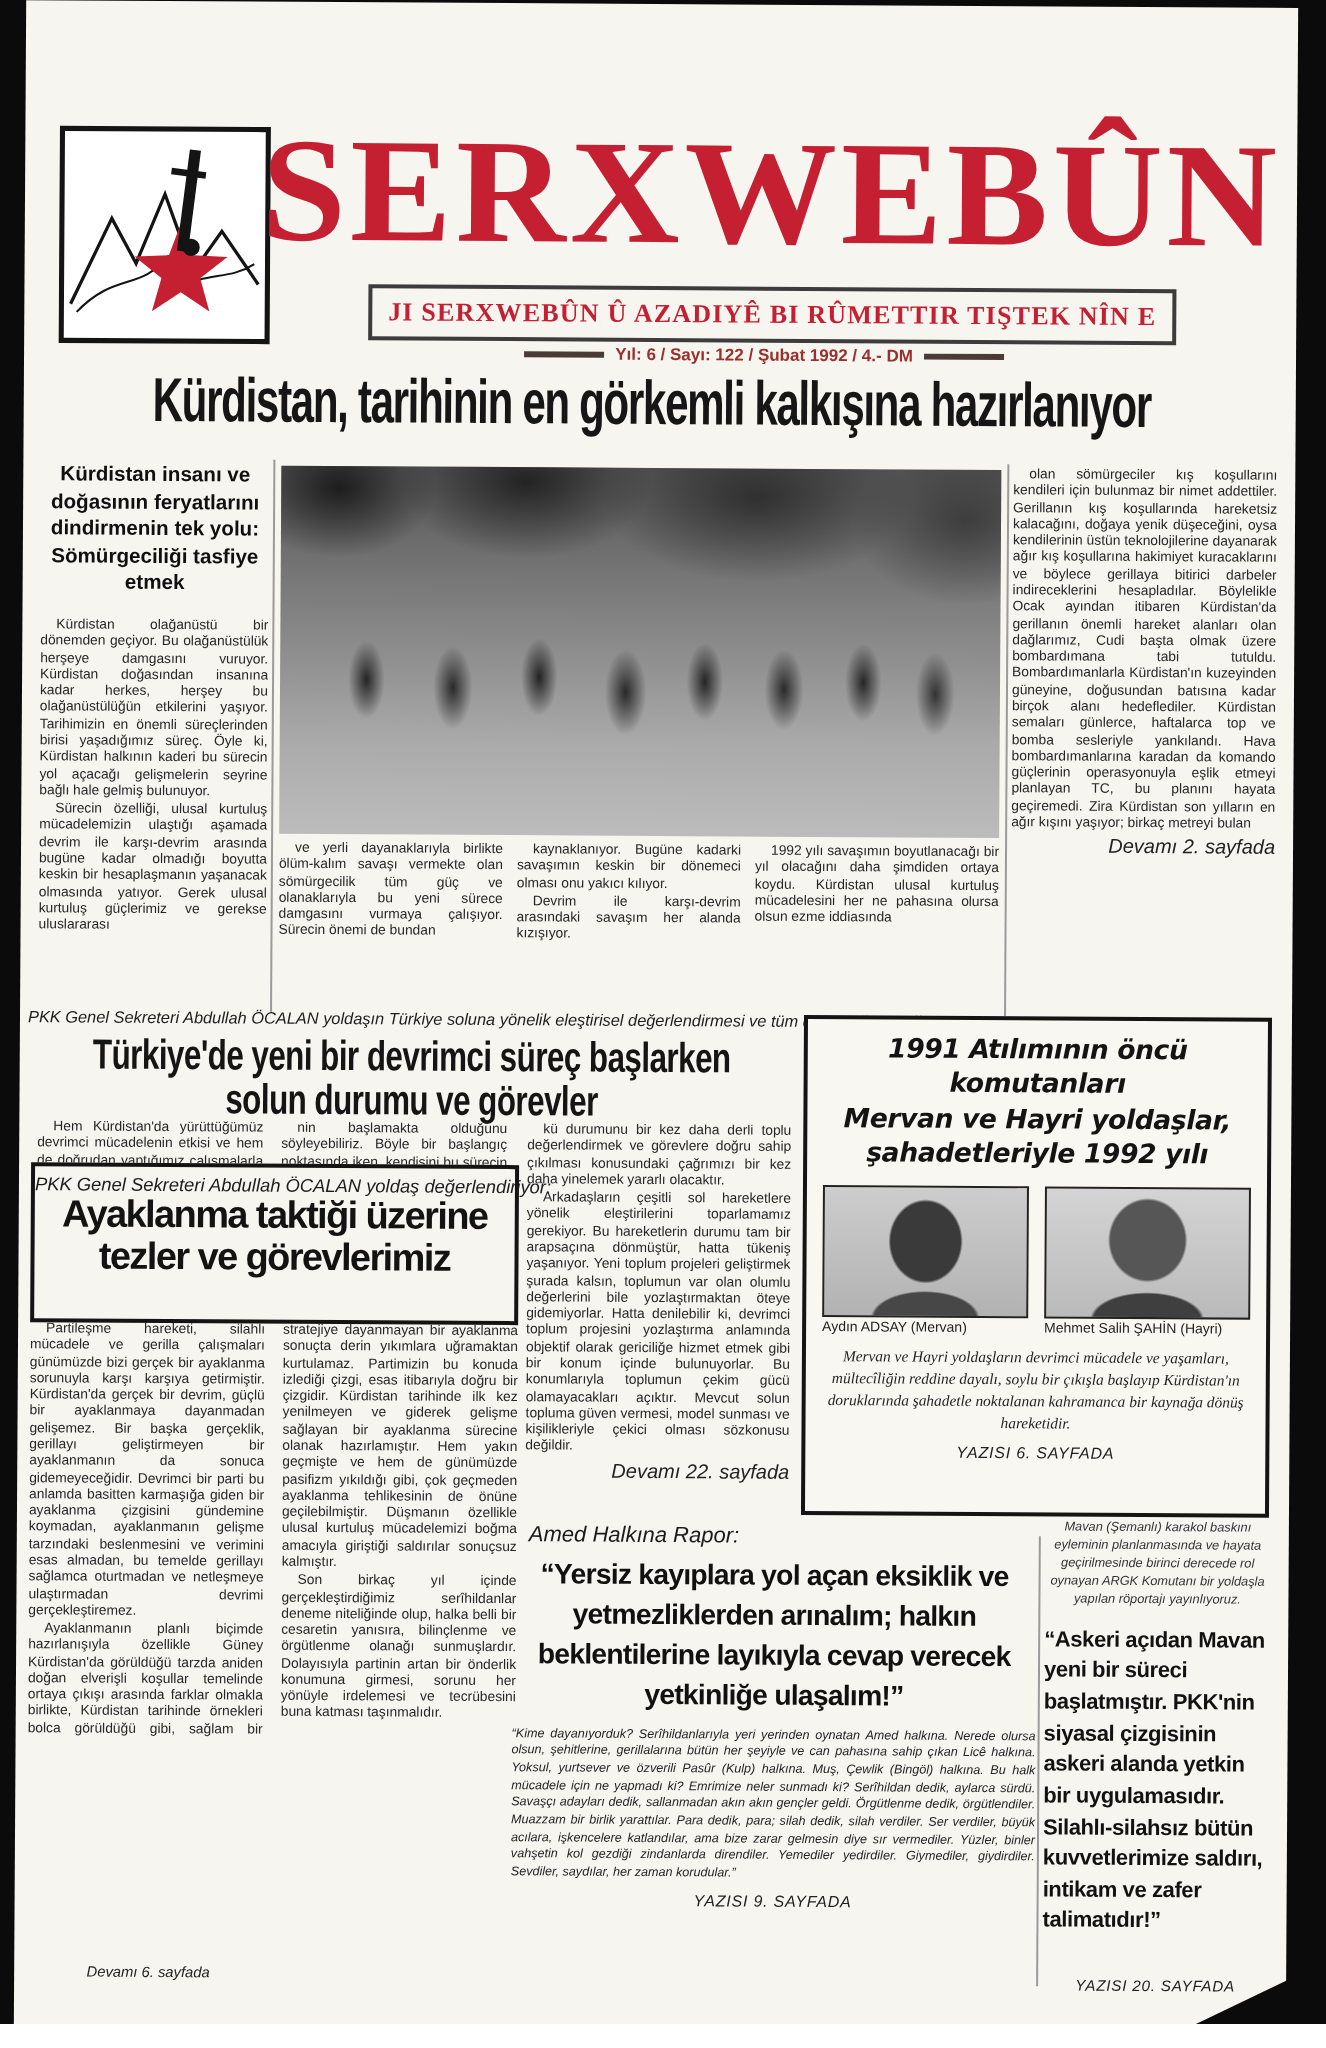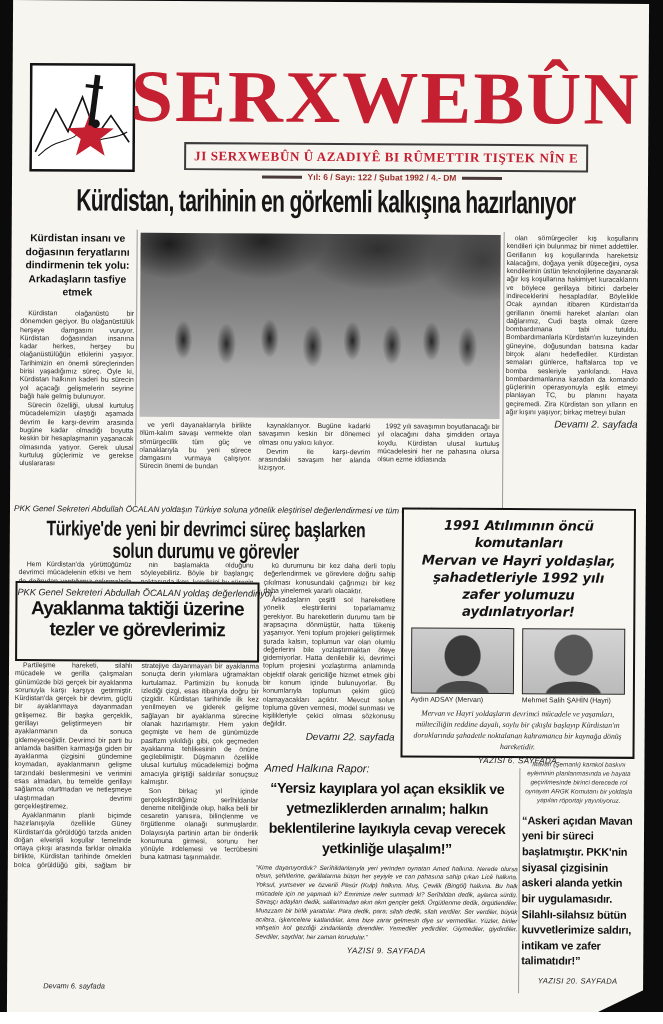--- a/index.html
+++ b/index.html
@@ -95,21 +95,21 @@
   .amed-kicker{font-style:italic;font-size:11px;color:#1a1a1a;margin-left:8px;}
   .amed-quote{font-weight:bold;font-size:14.2px;letter-spacing:-.4px;line-height:1.42;text-align:center;
       color:#111;margin-top:4px;}
   .amed-body{font-style:italic;font-size:6.3px;line-height:1.38;text-align:justify;color:#242424;margin-top:5px;}
   .amed-ref{font-style:italic;font-size:8px;text-align:center;color:#222;margin-top:4px;letter-spacing:.4px;}
 
   .mavan{position:absolute;left:514px;top:757px;width:113px;}
   .mavan-intro{font-style:italic;font-size:6.4px;line-height:1.4;text-align:center;color:#333;}
   .mavan-quote{font-weight:bold;font-size:11px;line-height:1.42;text-align:left;color:#121212;
       letter-spacing:-.2px;margin-top:8px;}
-  .mavan-ref{font-style:italic;font-size:7.6px;text-align:center;color:#222;margin-top:7px;letter-spacing:.4px;}
+  .mavan-ref{font-style:italic;font-size:7.6px;text-align:center;color:#222;margin-top:19px;letter-spacing:.4px;}
 </style>
 </head>
 <body>
 
 <div class="stage">
   <div class="page">
 
     <div class="logo">
       <svg viewBox="0 0 104 112" width="106" height="120">
         <rect x="1.5" y="4" width="101" height="104" fill="#ffffff" stroke="#141414" stroke-width="2.5"></rect>
@@ -123,21 +123,21 @@
     </div>
     <div class="mast-title">SERXWEBÛN</div>
     <div class="motto">JI SERXWEBÛN Û AZADIYÊ BI RÛMETTIR TIŞTEK NÎN E</div>
     <div class="dateline">
       <span class="rule"></span>
       <span class="dtxt">Yıl: 6 / Sayı: 122 / Şubat 1992 / 4.- DM</span>
       <span class="rule"></span>
     </div>
 
     <div class="lead-hl">Kürdistan, tarihinin en görkemli kalkışına hazırlanıyor</div>
-    <div class="standfirst">Kürdistan insanı ve doğasının feryatlarını dindirmenin tek yolu: Arkadaşların tasfiye etmek</div>
+    <div class="standfirst">Kürdistan insanı ve doğasının feryatlarını dindirmenin tek yolu: Sömürgeciliği tasfiye etmek</div>
 
     <div class="col1 bt">
       <p>Kürdistan olağanüstü bir dönemden geçiyor. Bu olağanüstülük herşeye damgasını vuruyor. Kürdistan doğasından insanına kadar herkes, herşey bu olağanüstülüğün etkilerini yaşıyor. Tarihimizin en önemli süreçlerinden birisi yaşadığımız süreç. Öyle ki, Kürdistan halkının kaderi bu sürecin yol açacağı gelişmelerin seyrine bağlı hale gelmiş bulunuyor.</p>
       <p>Sürecin özelliği, ulusal kurtuluş mücadelemizin ulaştığı aşamada devrim ile karşı-devrim arasında bugüne kadar olmadığı boyutta keskin bir hesaplaşmanın yaşanacak olmasında yatıyor. Gerek ulusal kurtuluş güçlerimiz ve gerekse uluslararası</p>
     </div>
 
     <div class="vdiv" style="left:125px;top:229px;height:276px;"></div>
     <div class="photo"></div>
     <div class="vdiv" style="left:491.5px;top:229px;height:276px;"></div>
 
@@ -183,21 +183,20 @@
       <p>Ayaklanmanın planlı biçimde hazırlanışıyla özellikle Güney Kürdistan'da görüldüğü tarzda aniden doğan elverişli koşullar temelinde ortaya çıkışı arasında farklar olmakla birlikte, Kürdistan tarihinde örnekleri bolca görüldüğü gibi, sağlam bir stratejiye dayanmayan bir ayaklanma sonuçta derin yıkımlara uğramaktan kurtulamaz. Partimizin bu konuda izlediği çizgi, esas itibarıyla doğru bir çizgidir. Kürdistan tarihinde ilk kez yenilmeyen ve giderek gelişme sağlayan bir ayaklanma sürecine olanak hazırlamıştır. Hem yakın geçmişte ve hem de günümüzde pasifizm yıkıldığı gibi, çok geçmeden ayaklanma tehlikesinin de önüne geçilebilmiştir. Düşmanın özellikle ulusal kurtuluş mücadelemizi boğma amacıyla giriştiği saldırılar sonuçsuz kalmıştır.</p>
       <p>Son birkaç yıl içinde gerçekleştirdiğimiz serîhildanlar deneme niteliğinde olup, halka belli bir cesaretin yanısıra, bilinçlenme ve örgütlenme olanağı sunmuşlardır. Dolayısıyla partinin artan bir önderlik konumuna girmesi, sorunu her yönüyle irdelemesi ve tecrübesini buna katması taşınmalıdır.</p>
     </div>
     <div class="tez-cont">Devamı 6. sayfada</div>
 
     <div class="kom-box">
       <div class="kom-hl">
         <div>1991 Atılımının öncü komutanları</div>
         <div>Mervan ve Hayri yoldaşlar,</div>
         <div>şahadetleriyle 1992 yılı</div>
-        <div>zafer yolumuzu aydınlatıyorlar!</div>
       </div>
       <div class="ports">
         <div class="port">
           <div class="pframe left"></div>
           <div class="pcap">Aydın ADSAY (Mervan)</div>
         </div>
         <div class="port">
           <div class="pframe right"></div>
           <div class="pcap">Mehmet Salih ŞAHİN (Hayri)</div>
         </div>

